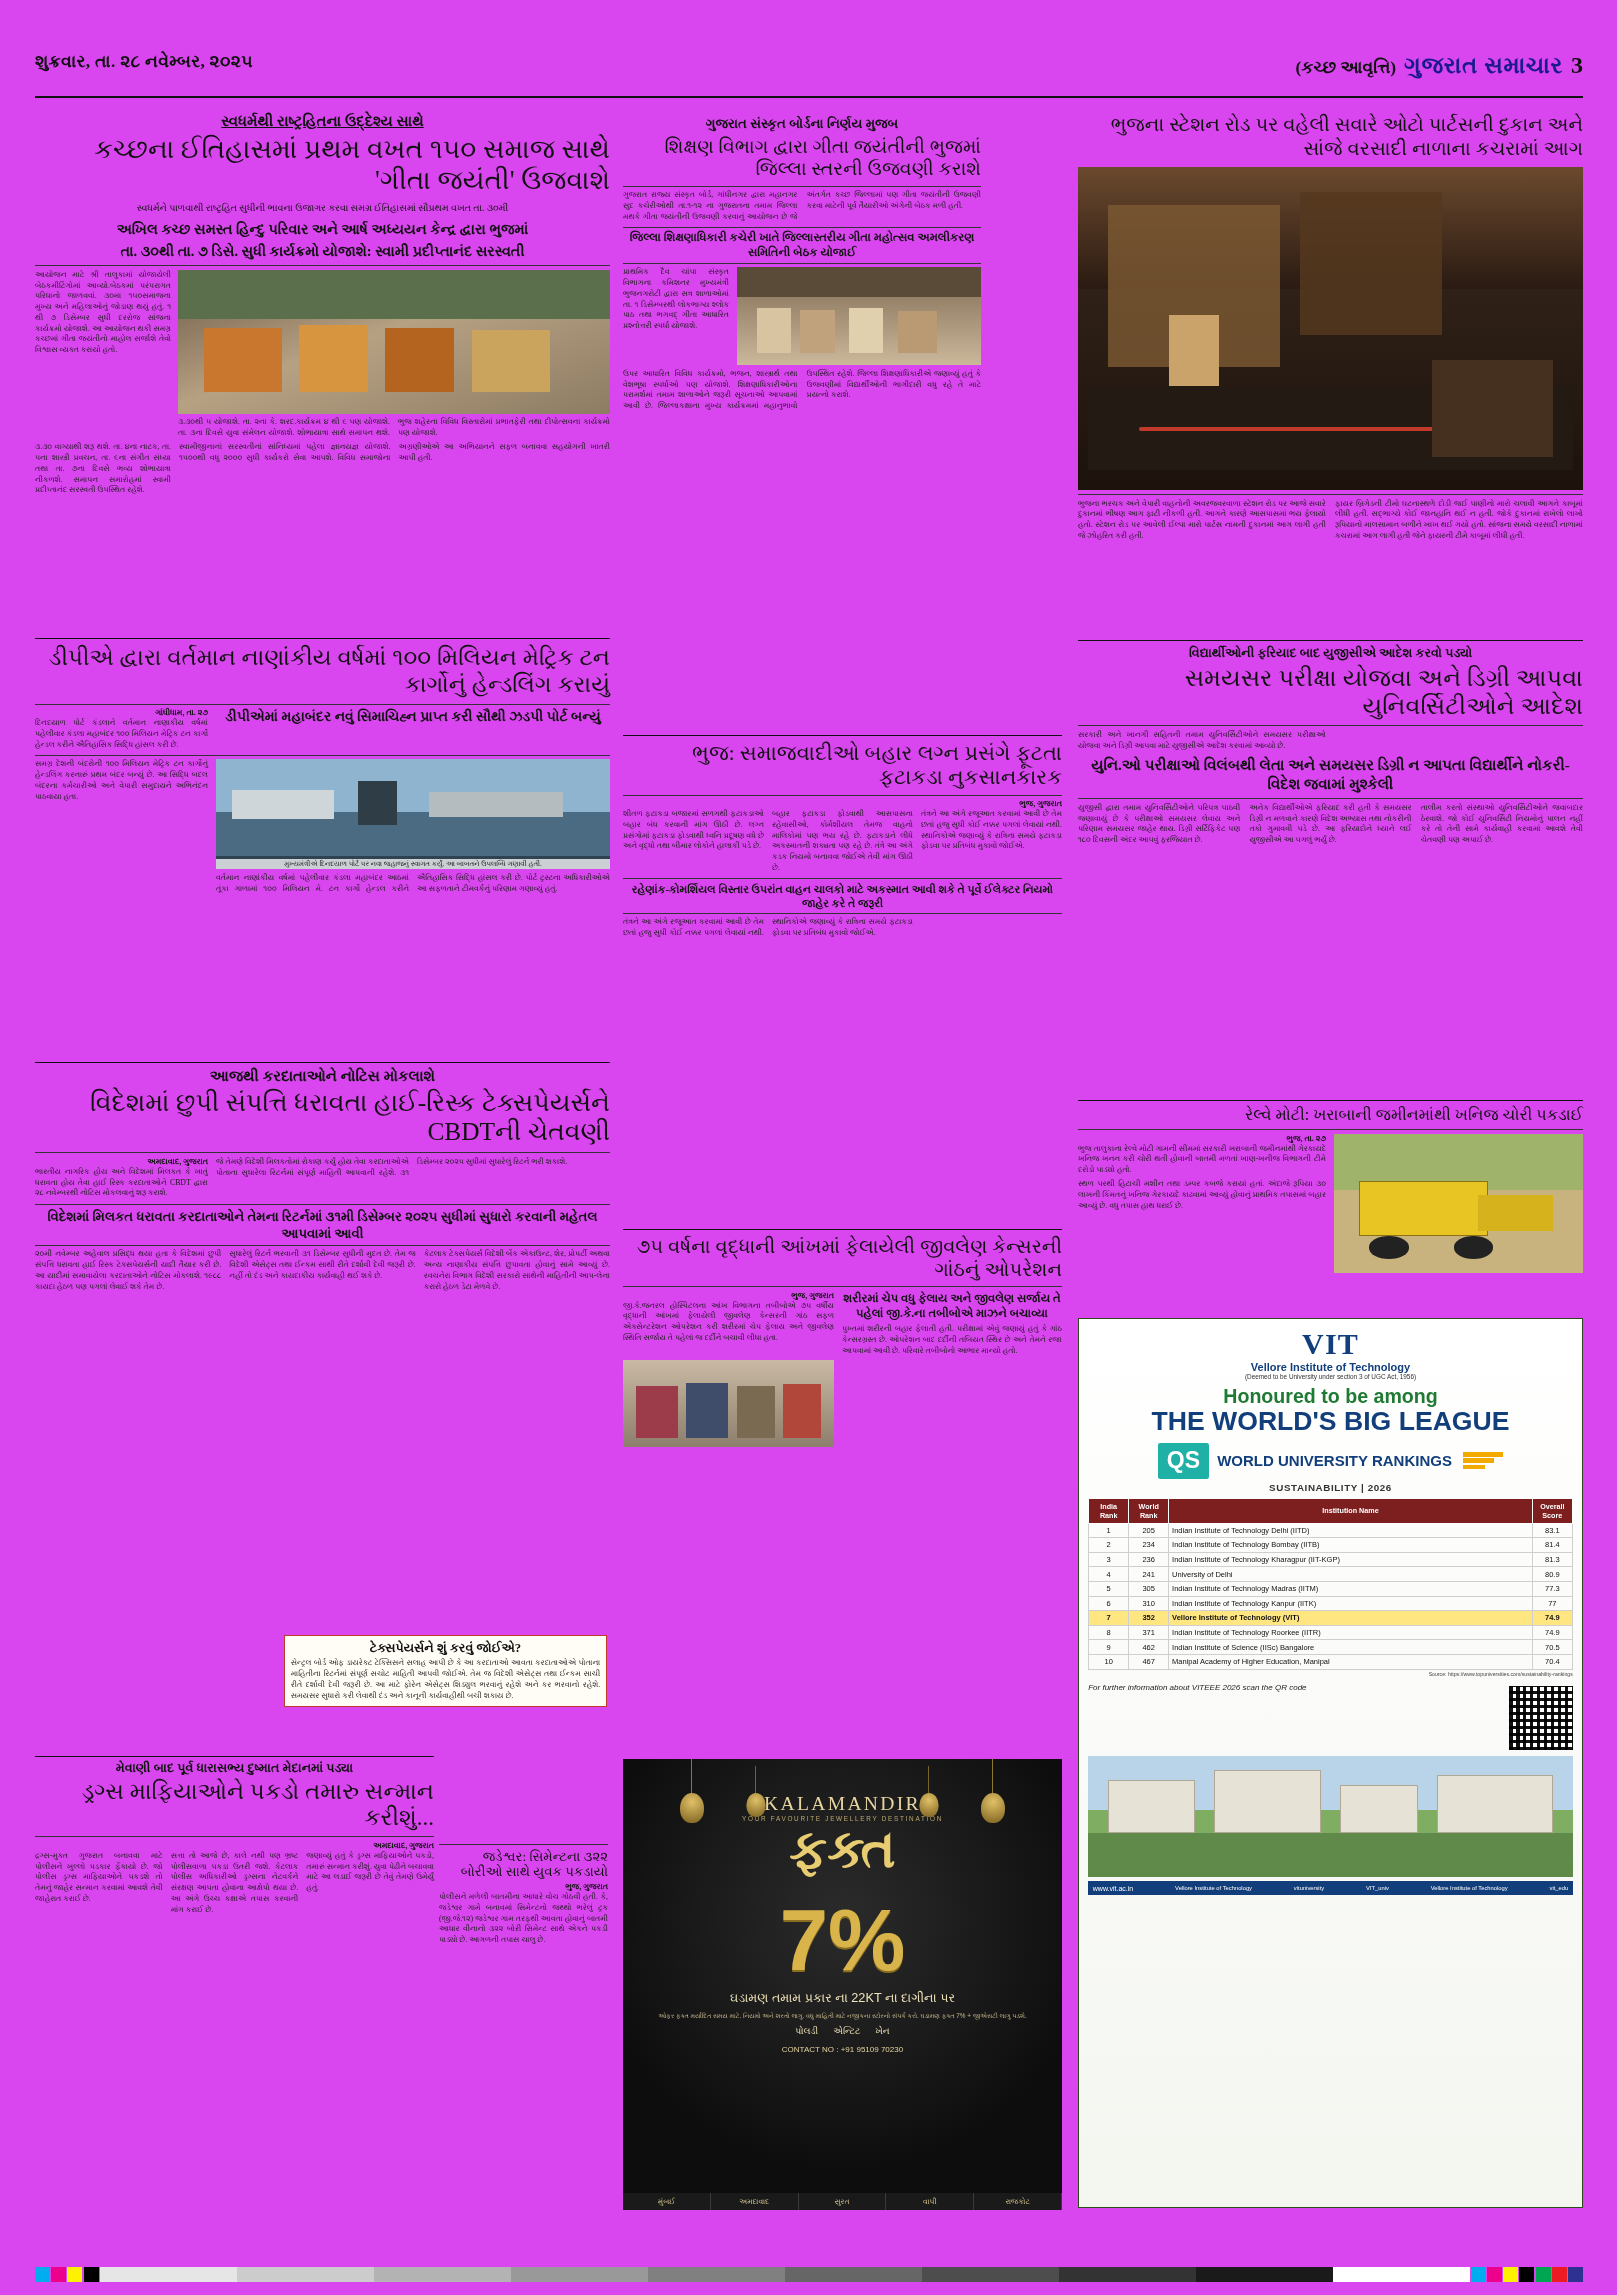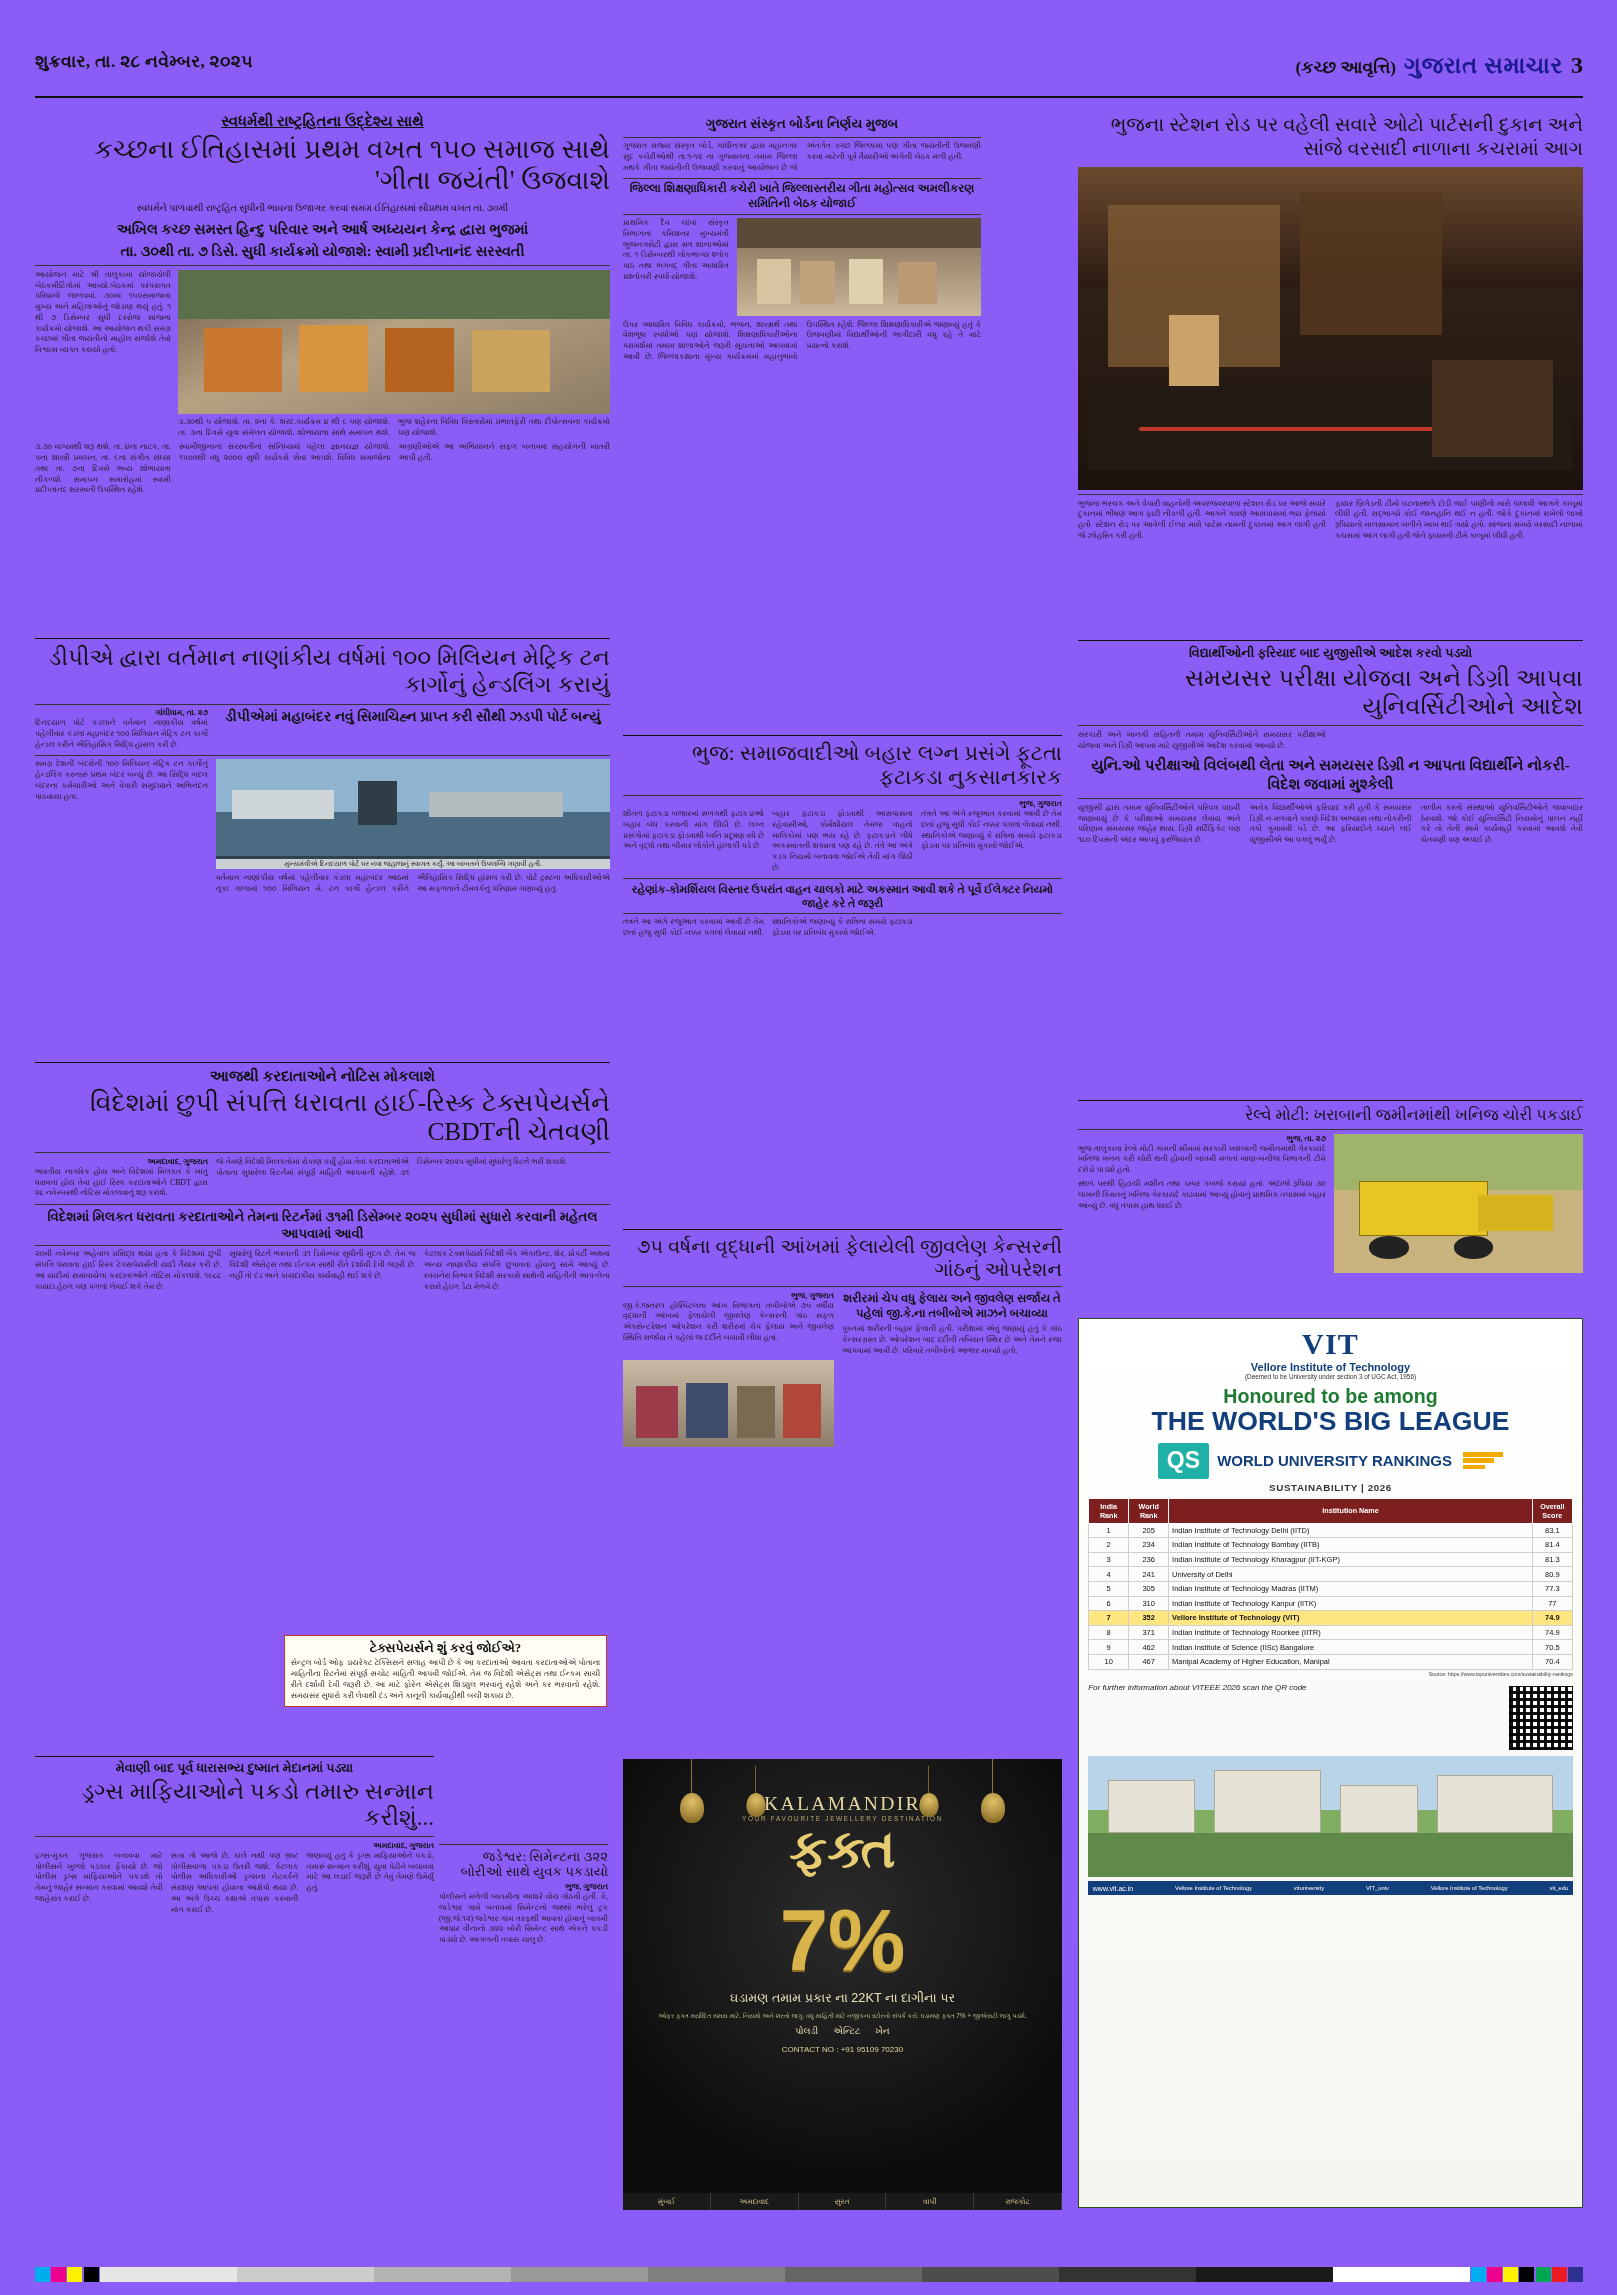--- a/index.html
+++ b/index.html
@@ -10,21 +10,21 @@
     background: #ffffff;
     font-family: "Liberation Serif", serif;
     color: #111;
     position: relative;
     overflow: hidden;
   }
   .page {
     position: relative;
     width: 1617px;
     height: 2295px;
-    background: #8b5cf6;
+    background: #d946ef;
     padding: 4px;
   }
 
   
   .masthead {
     position: absolute;
     left: 35px; top: 52px; width: 1548px; height: 46px;
     border-bottom: 2.3px solid #111;
     display: flex; align-items: flex-start; justify-content: space-between;
   }
@@ -278,20 +278,21 @@
 
   <div class="blk" style="left:439px; top:1844px; width:169px;">
     <div class="rule-thin" style="margin-bottom:3.5px;"></div>
     <div class="hl" style="font-size:13.3px;">જડેશ્વર: સિમેન્ટના ૩૨૨ બોરીઓ સાથે યુવક પકડાયો</div>
     <div class="byline" style="text-align:right; margin-top:2.3px;">ભુજ, ગુજરાત</div>
     <div class="body-text small">પોલીસને મળેલી બાતમીના આધારે વોચ ગોઠવી હતી. કે, જડેશ્વર ગામે બનાવમાં સિમેન્ટનો જથ્થો ભરેલું ટ્રક (જી.જે.૧૨) જડેશ્વર ગામ તરફથી આવતા હોવાનું બાતમી આધાર વીનાનો ૩૨૨ બોરી સિમેન્ટ સાથે એકને પકડી પાડ્યો છે. આગળની તપાસ ચાલુ છે.</div>
   </div>
 
   <div class="blk" style="left:623px; top:116px; width:358px;">
     <div class="kicker" style="font-size:13.3px; text-decoration:none;">ગુજરાત સંસ્કૃત બોર્ડના નિર્ણય મુજબ</div>
+    <div class="hl" style="font-size:19px; line-height:1.2;">શિક્ષણ વિભાગ દ્વારા ગીતા જયંતીની ભુજમાં જિલ્લા સ્તરની ઉજવણી કરાશે</div>
     <div class="rule-thin" style="margin:4.6px 0 3.5px;"></div>
     <div class="body-text small" style="column-count:2; column-gap:9.2px;">ગુજરાત રાજ્ય સંસ્કૃત બોર્ડ, ગાંધીનગર દ્વારા મહાનગર સુદ કચેરીઓથી તા.૧-૧૨ ના ગુજરાતના તમામ જિલ્લા મથકે ગીતા જયંતીની ઉજવણી કરવાનું આયોજન છે જે અંતર્ગત કચ્છ જિલ્લામાં પણ ગીતા જયંતીની ઉજવણી કરવા માટેની પૂર્વ તૈયારીઓ અંગેની બેઠક મળી હતી.</div>
     <div class="subhead" style="font-size:11.6px; margin:4.6px 0 3.5px; border-top:0.6px solid #333; border-bottom:0.6px solid #333; padding:2.3px 0;">જિલ્લા શિક્ષણાધિકારી કચેરી ખાતે જિલ્લાસ્તરીય ગીતા મહોત્સવ અમલીકરણ સમિતિની બેઠક યોજાઈ</div>
     <div style="display:flex; gap:8px;">
       <div style="width:106px;">
         <div class="body-text small">પ્રાથમિક દૈવ ચાંપા સંસ્કૃત વિભાગના કમિશનર મુખ્યમંત્રી ભુજનગરોટી દ્વારા સત્ર શાળાઓમાં તા. ૧ ડિસેમ્બરથી લોકભાગ્ય શ્લોક પાઠ તથા ભગવદ્ ગીતા આધારિત પ્રશ્નોત્તરી સ્પર્ધા યોજાશે.</div>
       </div>
       <div style="flex:1;">
         <div class="photo" style="width:100%; height:98px; background:linear-gradient(#7d6a52,#cbb79a);">
           <div style="position:absolute;left:0;top:0;right:0;height:30%;background:#5a4a38;"></div>

